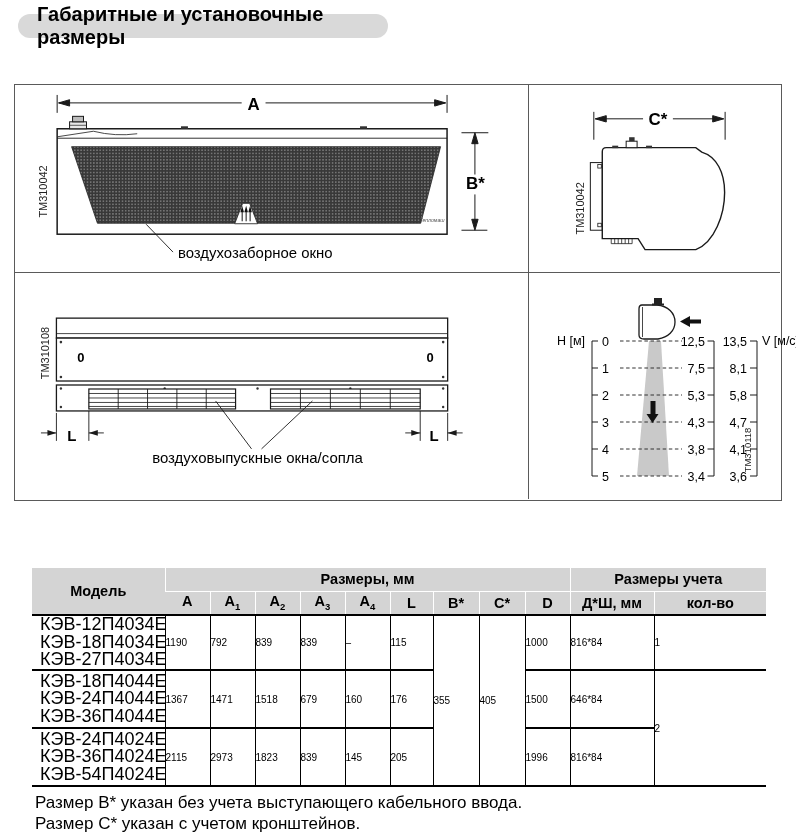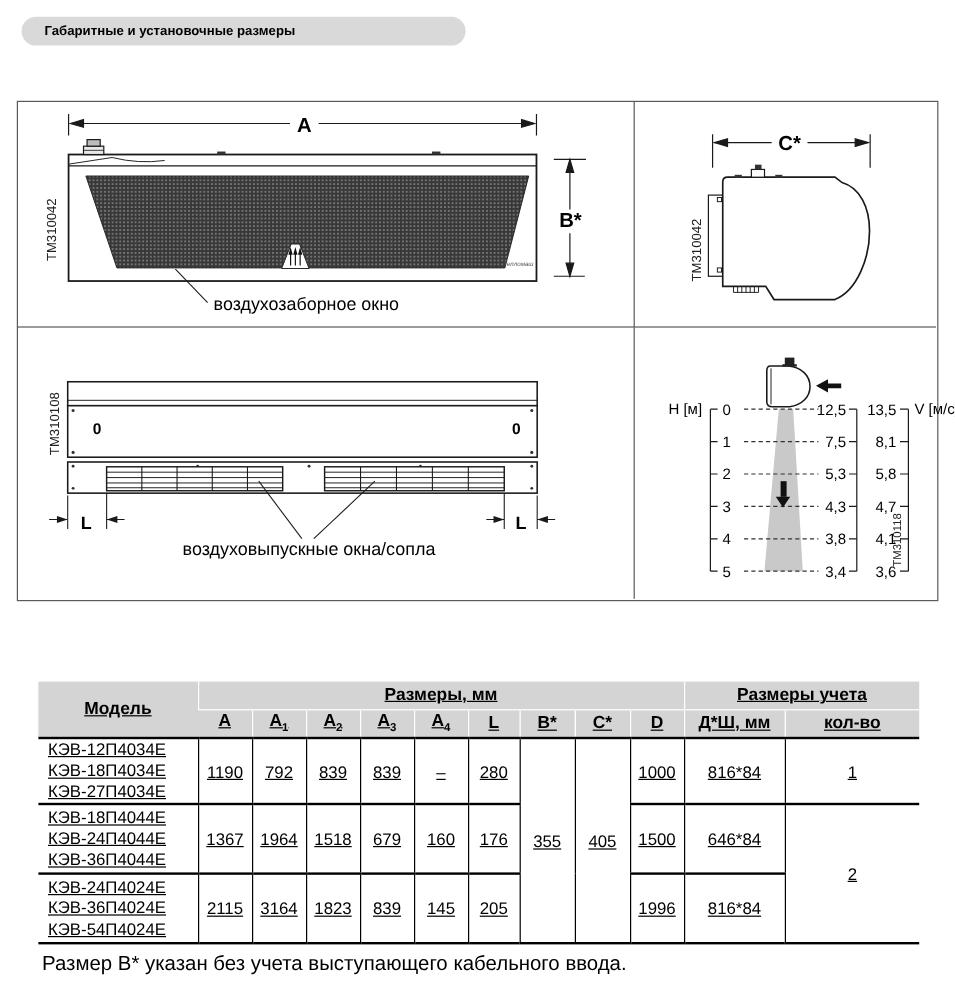--- a/index.html
+++ b/index.html
@@ -1,35 +1,35 @@
 <!DOCTYPE html>
 <html><head>
 <meta charset="utf-8">
 <style>
   html,body{margin:0;padding:0;background:#fff;}
   body{width:796px;height:837px;position:relative;font-family:"Liberation Sans",sans-serif;color:#000;overflow:hidden;}
   .title-pill{position:absolute;left:18px;top:14px;width:370px;height:24px;background:#d9d9d9;border-radius:12px;
-    display:flex;align-items:center;padding-left:19px;box-sizing:border-box;font-weight:bold;font-size:11px;}
+    display:flex;align-items:center;padding-left:19px;box-sizing:border-box;font-weight:bold;font-size:20px;}
   .frame{position:absolute;left:14px;top:84px;width:768px;height:417px;border:1.5px solid #5a5a5a;box-sizing:border-box;}
   .panel{position:absolute;box-sizing:border-box;}
   .panel-tl{left:0;top:0;width:514px;height:188px;border-right:1.5px solid #5a5a5a;border-bottom:1.5px solid #5a5a5a;}
   .panel-tr{left:514px;top:0;width:251px;height:188px;border-bottom:1.5px solid #5a5a5a;}
   .panel-bl{left:0;top:188px;width:514px;height:226px;border-right:1.5px solid #5a5a5a;}
   .panel-br{left:534px;top:188px;width:251px;height:226px;}
   .panel svg{display:block;width:100%;height:100%;}
 
-  table.dim-table{position:absolute;left:32px;top:568px;width:734px;border-collapse:collapse;table-layout:fixed;font-size:14.5px;text-decoration:underline;}
+  table.dim-table{position:absolute;left:32px;top:568px;width:734px;border-collapse:collapse;table-layout:fixed;font-size:14.5px;}
   .dim-table thead th{background:#d4d4d4;font-weight:bold;font-size:14.5px;padding:0;border-left:1.5px solid #fff;}
   .dim-table thead th:first-child{border-left:none;}
   .dim-table thead tr.hdr2 th{border-top:1.5px solid #fff;}
   .dim-table thead tr.hdr1{height:23px;}
   .dim-table thead tr.hdr2{height:24px;}
-  .dim-table tbody td{border:1px solid #000;border-top-width:2px;border-bottom-width:2px;text-align:center;padding:0;font-size:14px;}
+  .dim-table tbody td{border:1px solid #000;border-top-width:2px;border-bottom-width:2px;text-align:left;padding:0;font-size:10px;}
   .dim-table tbody tr:last-child td{border-bottom-width:2px;}
-  .dim-table td.model-cell{text-align:left;padding-left:8px;border-left:none;font-size:14px;line-height:17.5px;margin-left:45px;}
+  .dim-table td.model-cell{text-align:left;padding-left:8px;border-left:none;font-size:18px;line-height:17.5px;margin-left:45px;}
   .dim-table td.qty-cell{border-right:none;}
   .dim-table sub{font-size:9.5px;}
   .notes{position:absolute;left:35px;top:792px;font-size:17px;line-height:21px;}
   text{font-family:"Liberation Sans",sans-serif;}
 </style>
 </head>
 <body>
 
 <div class="title-pill">
   <span>Габаритные и установочные размеры</span>
@@ -331,56 +331,57 @@
       <td class="model-cell">
         <div>КЭВ-12П4034Е</div>
         <div>КЭВ-18П4034Е</div>
         <div>КЭВ-27П4034Е</div>
       </td>
       <td>1190</td>
       <td>792</td>
       <td>839</td>
       <td>839</td>
       <td>–</td>
-      <td>280</td>
+      <td>115</td>
       <td rowspan="3">355</td>
       <td rowspan="3">405</td>
       <td>1000</td>
       <td>816*84</td>
       <td class="qty-cell">1</td>
     </tr>
     <tr style="height:58px">
       <td class="model-cell">
         <div>КЭВ-18П4044Е</div>
         <div>КЭВ-24П4044Е</div>
         <div>КЭВ-36П4044Е</div>
       </td>
       <td>1367</td>
-      <td>1964</td>
+      <td>1471</td>
       <td>1518</td>
       <td>679</td>
       <td>160</td>
       <td>176</td>
       <td>1500</td>
       <td>646*84</td>
       <td rowspan="2" class="qty-cell">2</td>
     </tr>
     <tr style="height:58px">
       <td class="model-cell">
         <div>КЭВ-24П4024Е</div>
         <div>КЭВ-36П4024Е</div>
         <div>КЭВ-54П4024Е</div>
       </td>
       <td>2115</td>
-      <td>3164</td>
+      <td>2973</td>
       <td>1823</td>
       <td>839</td>
       <td>145</td>
       <td>205</td>
       <td>1996</td>
       <td>816*84</td>
     </tr>
   </tbody>
 </table>
 
 <div class="notes">
   <div>Размер B* указан без учета выступающего кабельного ввода.</div>
+  <div>Размер C* указан с учетом кронштейнов.</div>
 </div>
 
 </body></html>

